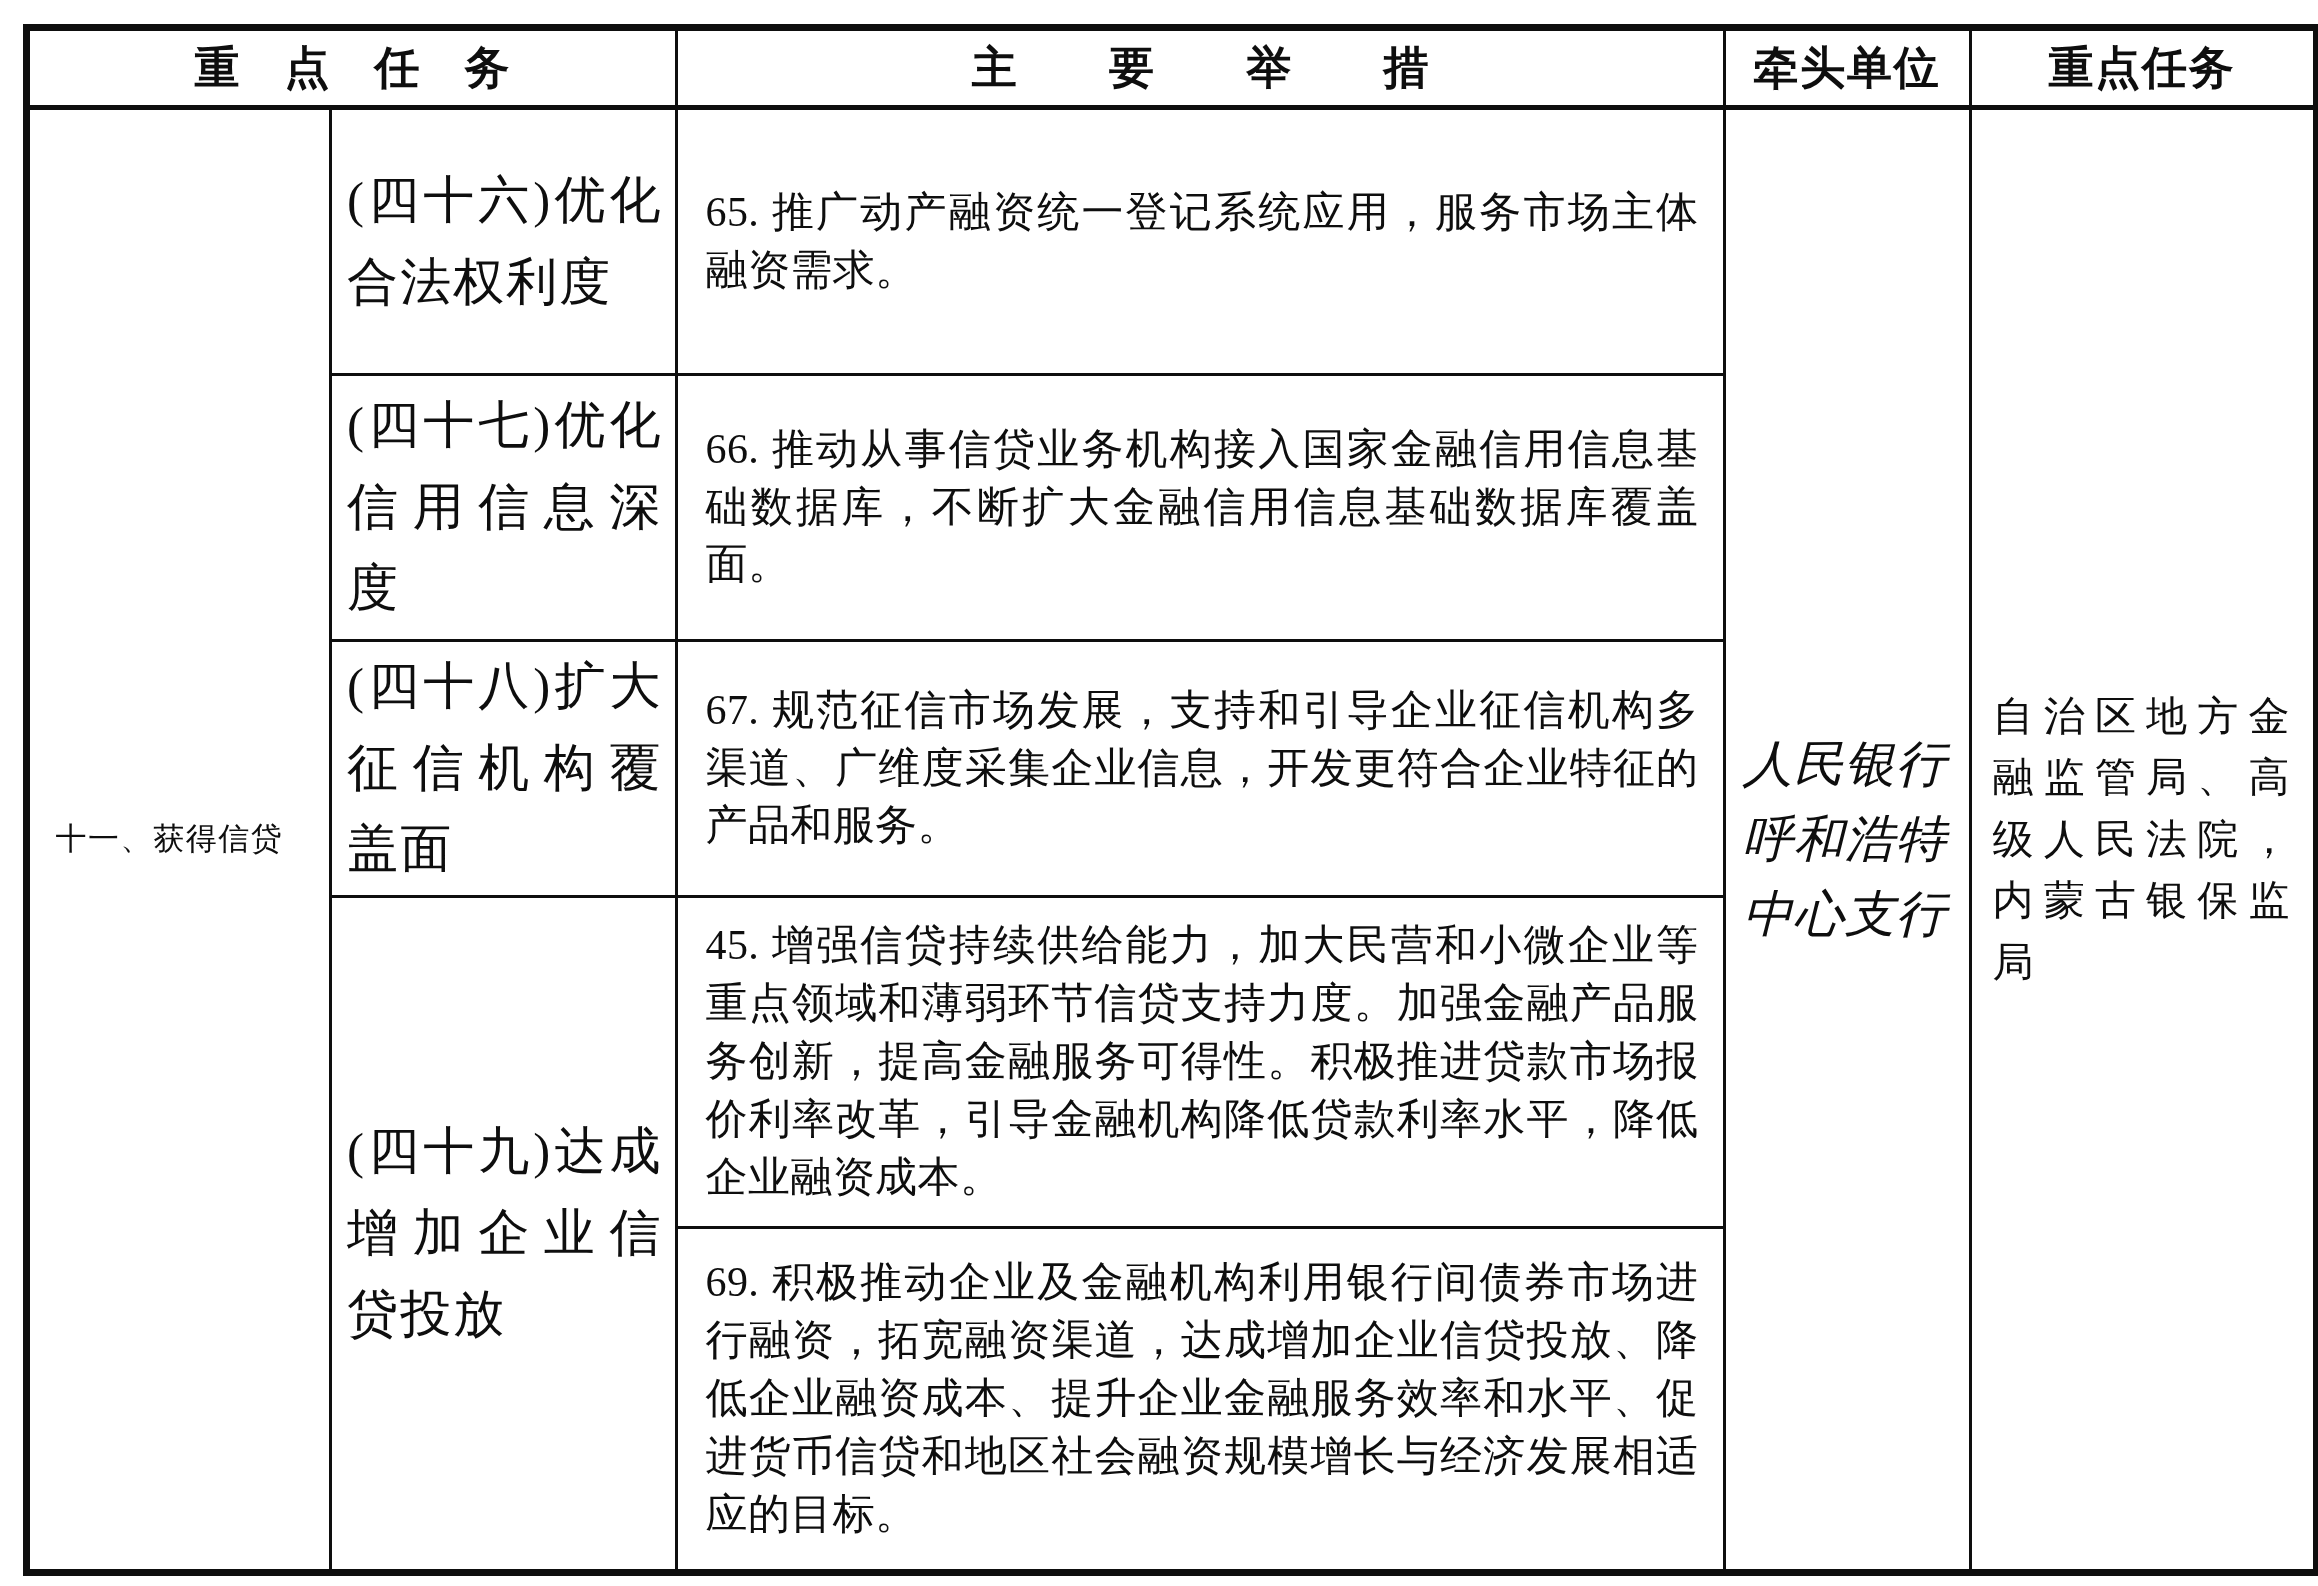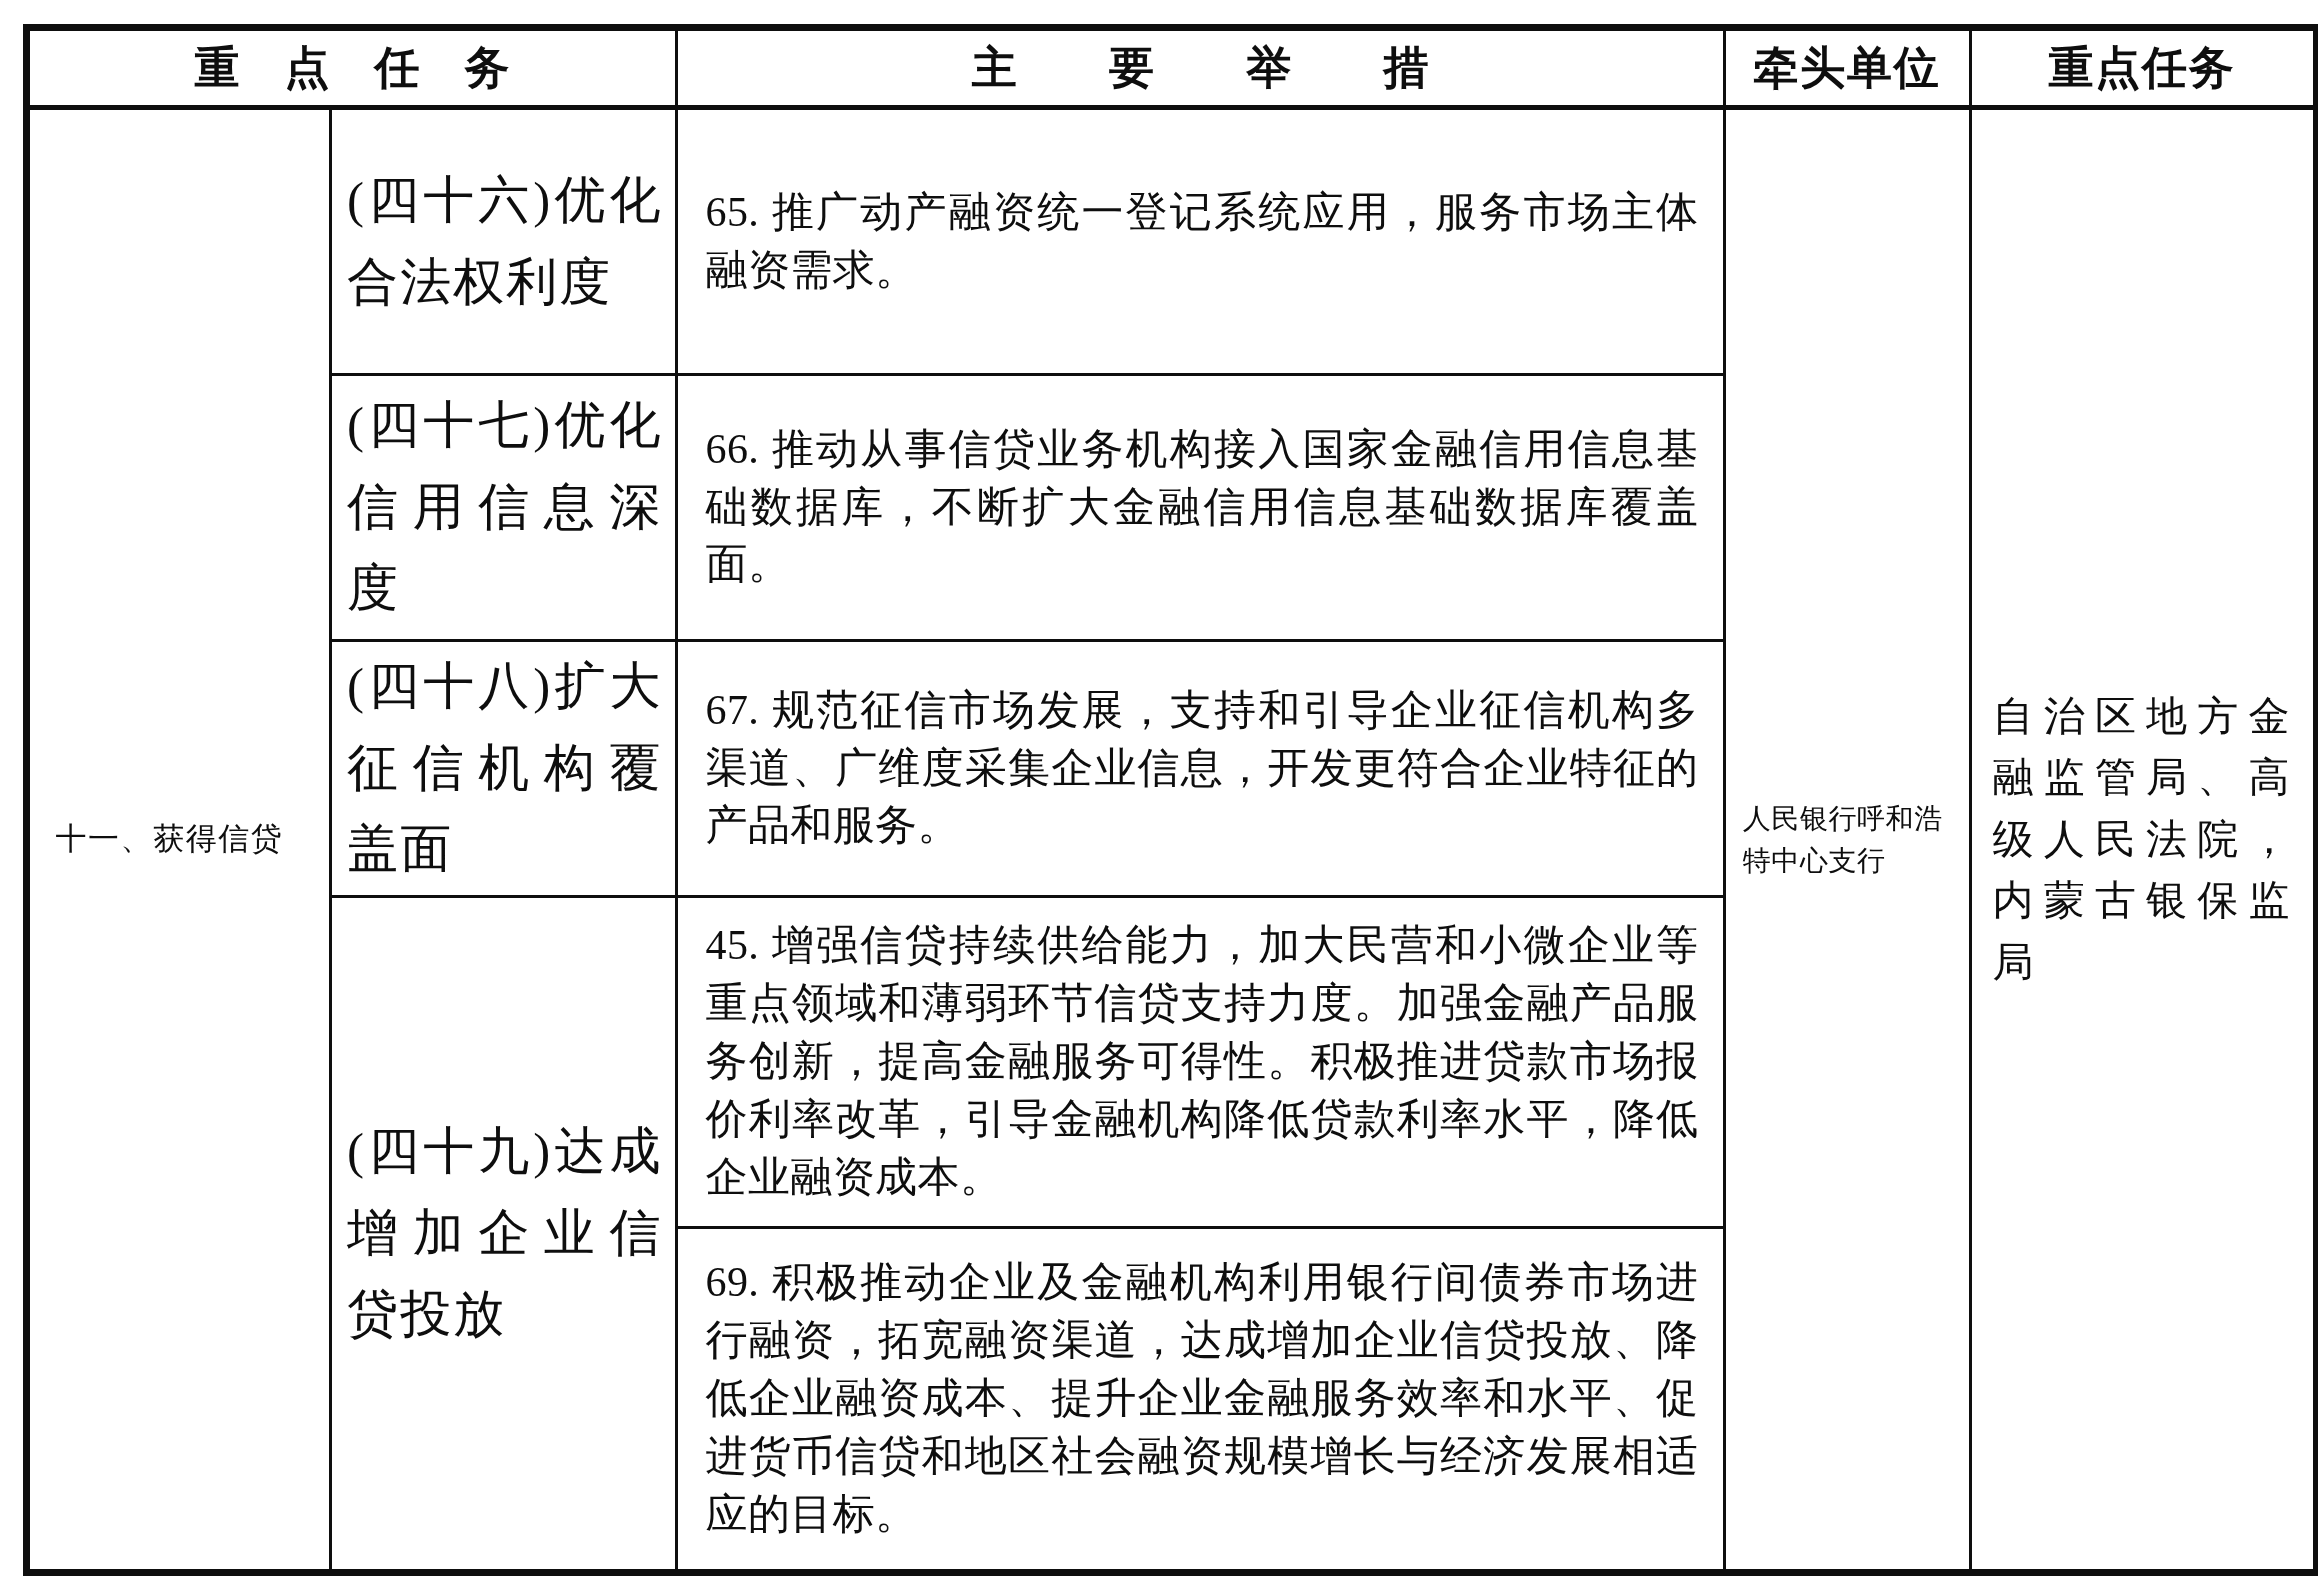--- a/index.html
+++ b/index.html
@@ -84,25 +84,26 @@
   td.cell-measure {
     font-size: 42px;
     letter-spacing: 0.4px;
     line-height: 1.38;
     padding: 0 24px 0 28px;
     text-align: justify;
     text-align-last: left;
     font-family: Liberation Serif, serif;
   }
   td.cell-lead {
-    font-size: 28px;
+    font-size: 50px;
     letter-spacing: 0.02em;
     line-height: 1.5;
     padding: 0 12px 0 17.3px;
     text-align: left;
+    font-style: italic;
   }
   td.cell-support {
     font-size: 41px;
     letter-spacing: 0.18em;
     line-height: 1.5;
     padding: 0 15.6px 0 21px;
     text-align: justify;
     text-align-last: left;
   }
 </style>

